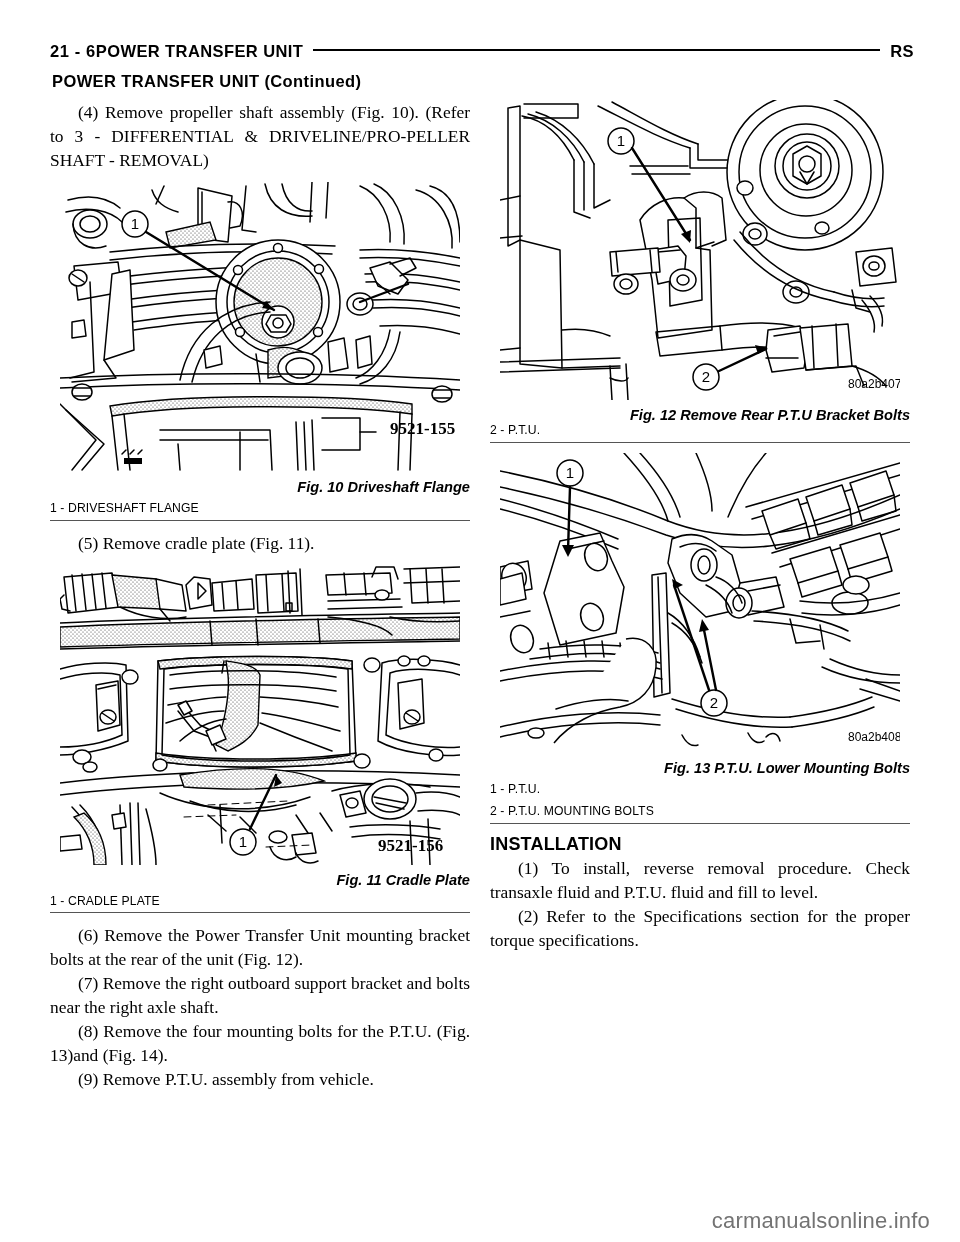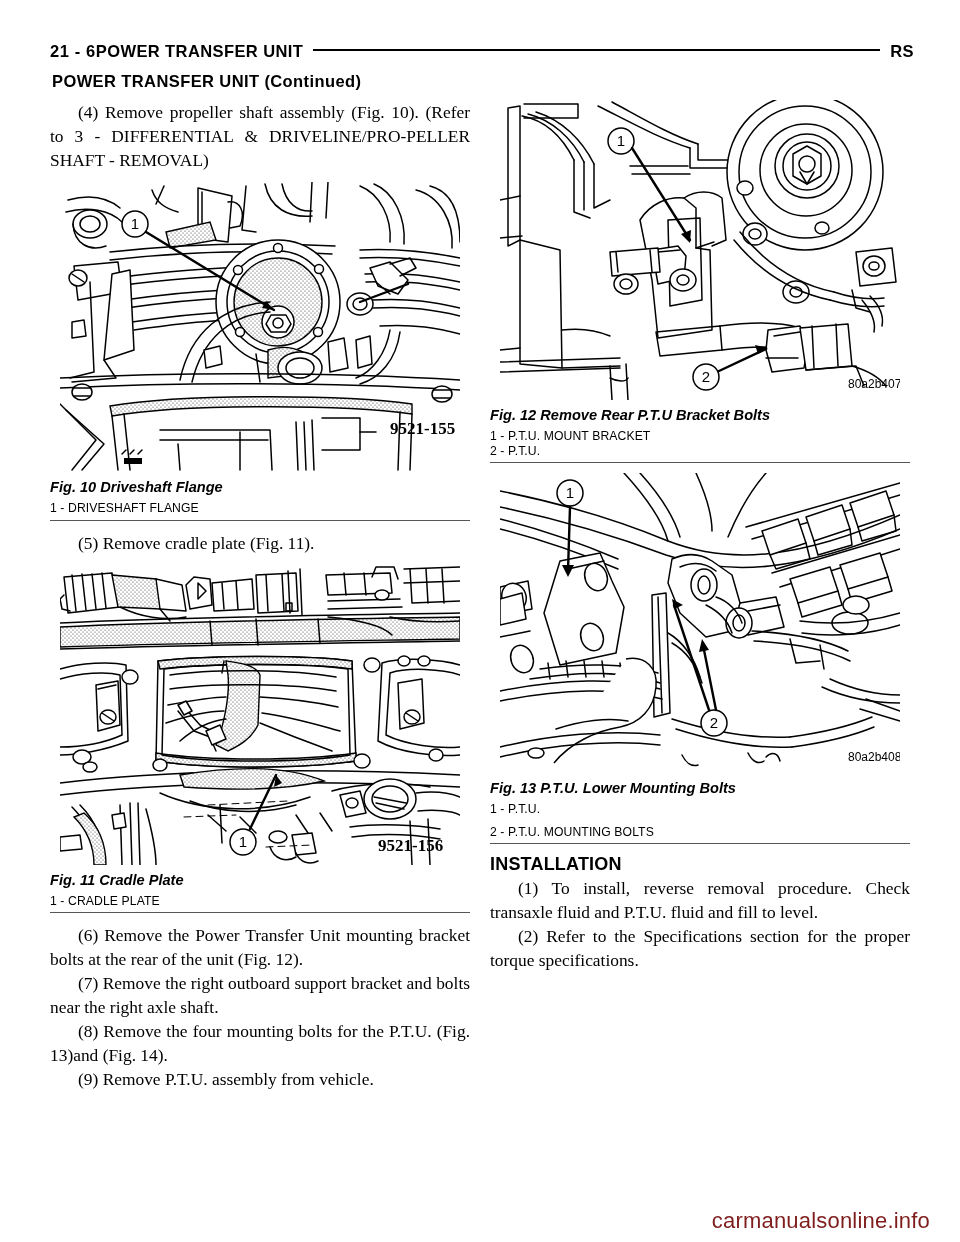--- a/index.html
+++ b/index.html
@@ -94,21 +94,21 @@
   .fig-art {
     width: 400px;
     margin: 0 auto;
     display: block;
   }
   .fig-caption {
     font-family: "Liberation Sans", sans-serif;
     font-weight: bold;
     font-style: italic;
     font-size: 14.6px;
-    text-align: left;
+    text-align: right;
     margin-top: 7px;
   }
   .fig-legend {
     font-family: "Liberation Sans", sans-serif;
     font-size: 12.2px;
     line-height: 14.6px;
     margin-top: 6px;
     letter-spacing: 0.1px;
   }
   .fig-rule {
@@ -128,21 +128,21 @@
 
   .spacer-10 { height: 10px; }
 
   
   .watermark {
     position: absolute;
     right: 30px;
     bottom: 8px;
     font-family: "Liberation Sans", sans-serif;
     font-size: 22px;
-    color: #7f1d1d;
+    color: #737373;
     letter-spacing: 0.2px;
   }
 
   
   svg.art { display: block; }
   svg.art .ln   { fill: none; stroke: #000; stroke-width: 1.5; stroke-linecap: round; stroke-linejoin: round; }
   svg.art .ln2  { fill: none; stroke: #000; stroke-width: 2.4; stroke-linecap: round; stroke-linejoin: round; }
   svg.art .lnT  { fill: none; stroke: #000; stroke-width: 1; stroke-linecap: round; stroke-linejoin: round; }
   svg.art .fillw{ fill: #fff; stroke: #000; stroke-width: 1.5; stroke-linejoin: round; }
   svg.art .fillk{ fill: #000; stroke: none; }
@@ -592,21 +592,20 @@
             <circle class="fillw" cx="206" cy="277" r="13"></circle>
             <text class="callout-num" x="206" y="282">2</text>
             <path class="ln2" d="M219 271 L 266 249"></path>
             <path class="fillk" d="M268 248 l -13 -3 l 3 9 z"></path>
 
             <text class="artno-s" x="348" y="288">80a2b407</text>
           </g>
         </svg>
       </div>
       <div class="fig-caption">Fig. 12 Remove Rear P.T.U Bracket Bolts</div>
-      <div class="fig-legend">1 - P.T.U. MOUNT BRACKET</div>
       <div class="fig-legend" style="margin-top:0">2 - P.T.U.</div>
       <hr class="fig-rule">
     </div>
 
     <div class="fig-block">
       <div class="fig-art">
         <svg class="art" viewBox="0 0 400 300" width="400" height="300" xmlns="http://www.w3.org/2000/svg">
           <defs>
               <clipPath id="f13clip">
                 <rect x="0" y="0" width="400" height="300"></rect>

